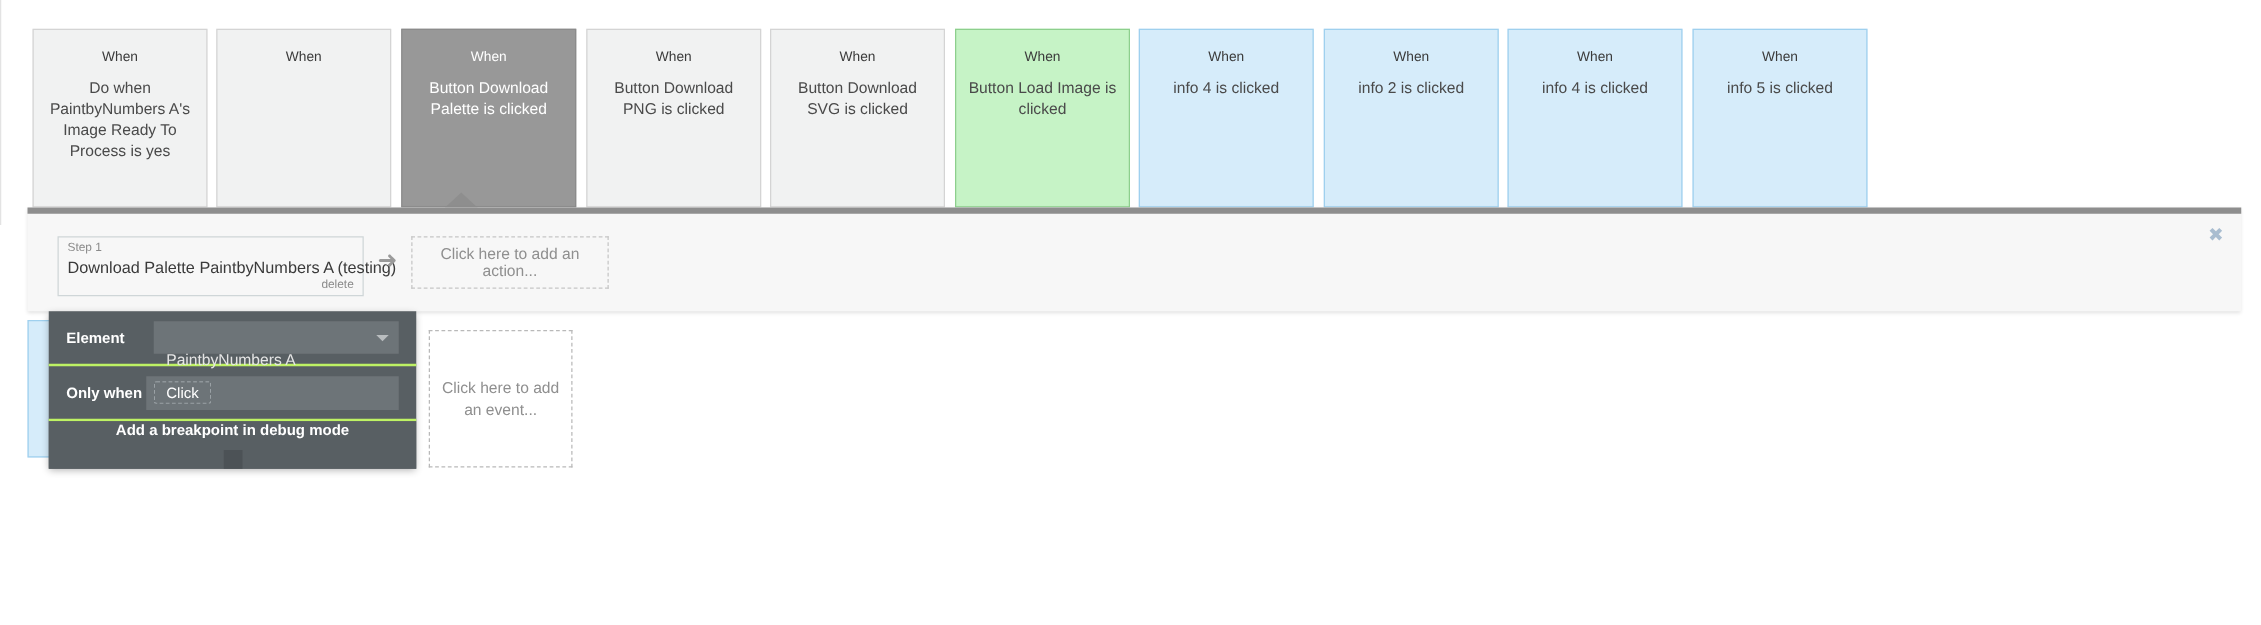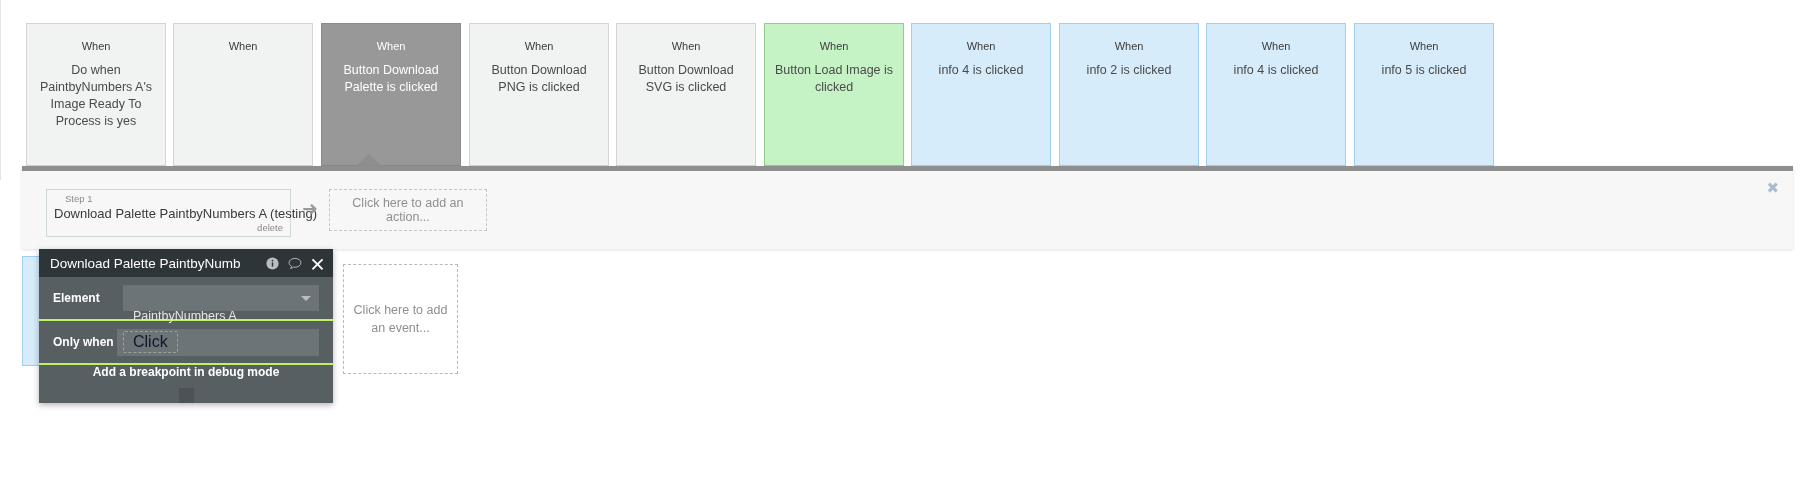--- a/index.html
+++ b/index.html
@@ -121,21 +121,20 @@
     box-sizing: border-box;
     border: 1px solid #cfd6d8;
     background: #f7f7f7;
     padding: 3px 7px 2px 7px;
     cursor: pointer;
   }
   .step-label {
     font-size: 9.5px;
     color: #8a8a8a;
     line-height: 12px;
-    margin-left: 11px;
   }
   .step-title {
     font-size: 13px;
     color: #3a3a3a;
     line-height: 17px;
     white-space: nowrap;
   }
   .step-delete {
     font-size: 9.5px;
     color: #8a8a8a;
@@ -275,22 +274,22 @@
     height: 27px;
     background: #6d7478;
     display: flex;
     align-items: center;
     padding: 0 6px;
     box-sizing: border-box;
     cursor: text;
   }
   .onlywhen-chip {
     border: 1px dashed #9aa1a5;
-    color: #0f172a;
-    font-size: 16px;
+    color: #ffffff;
+    font-size: 12px;
     padding: 1px 9px;
     border-radius: 2px;
   }
   .popup-row.breakpoint {
     height: 38px;
     background: #585f63;
     flex-direction: column;
   }
   .popup-row.breakpoint .bplabel {
     flex: 1;
@@ -363,40 +362,20 @@
       <div class="step-label">Step 1</div>
       <div class="step-title">Download Palette PaintbyNumbers A (testing)</div>
       <div class="step-delete">delete</div>
     </div>
     <div class="step-arrow">➜</div>
     <div class="add-action">Click here to add an action...</div>
   </div>
 </div>
 
 <div class="popup">
-  <div class="popup-header">
-    <div class="popup-title">Download Palette PaintbyNumb</div>
-    <span class="popup-icon">
-      <svg width="13" height="13" viewBox="0 0 16 16">
-          <circle cx="8" cy="8" r="7.5" fill="#b9bdbf"></circle>
-          <rect x="7.1" y="6.6" width="1.8" height="5.2" fill="#2d3538"></rect>
-          <circle cx="8" cy="4.4" r="1.1" fill="#2d3538"></circle>
-        </svg>
-    </span>
-    <span class="popup-icon">
-      <svg width="14" height="13" viewBox="0 0 18 16">
-          <path d="M9 1.4c-4.2 0-7.6 2.5-7.6 5.6 0 1.9 1.3 3.6 3.3 4.6-.2 1-.8 2-1.6 2.7 1.6-.2 3-.9 4-1.7.6.1 1.2.2 1.9.2 4.2 0 7.6-2.5 7.6-5.8S13.2 1.4 9 1.4z" fill="none" stroke="#b9bdbf" stroke-width="1.2"></path>
-        </svg>
-    </span>
-    <span class="popup-icon">
-      <svg width="13" height="13" viewBox="0 0 16 16">
-          <path d="M2.6 2.0 L8 7.4 L13.4 2.0 L15 3.6 L9.6 9 L15 14.4 L13.4 16 L8 10.6 L2.6 16 L1 14.4 L6.4 9 L1 3.6 Z" fill="#ffffff"></path>
-        </svg>
-    </span>
-  </div>
 
   <div class="popup-row">
     <div class="rlabel">Element</div>
     <div class="dropdown">
       <span class="dval">PaintbyNumbers A</span>
       <span class="caret"></span>
     </div>
   </div>
 
   <div class="popup-row onlywhen">

